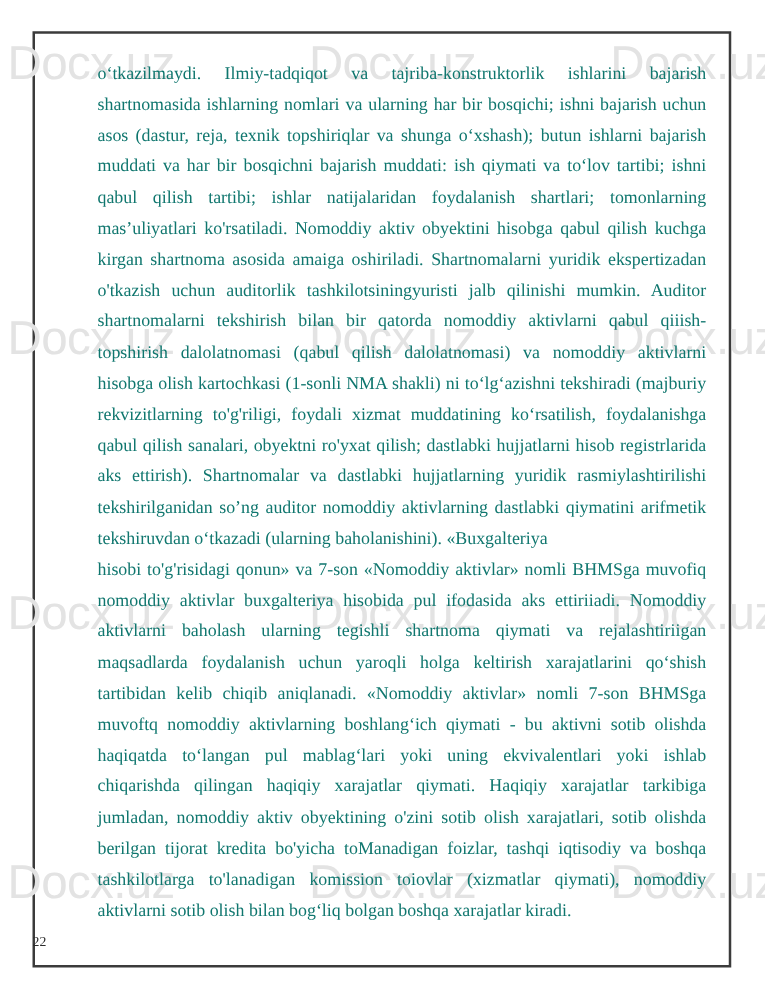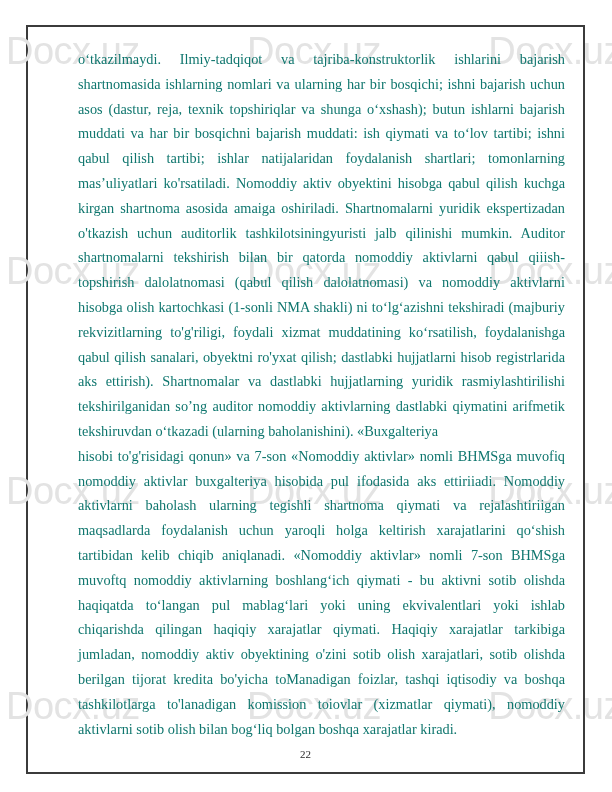--- a/index.html
+++ b/index.html
@@ -92,21 +92,21 @@
     font-family: "Liberation Serif", serif;
     hyphens: none;
   }
 
   
   #page-number {
     position: absolute;
     left: 26px;
     top: 748px;
     width: 559px;
-    text-align: center;
+    text-align: left;
     font-family: "Liberation Serif", serif;
     font-size: 11px;
     color: #2b2b2b;
     z-index: 2;
   }
 </style>
 </head>
 <body>
 
 <div id="page">

